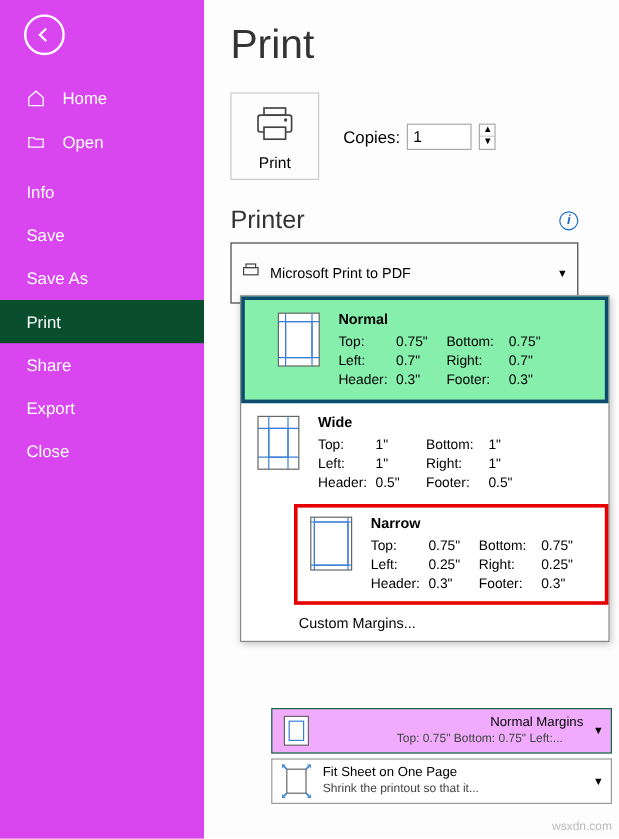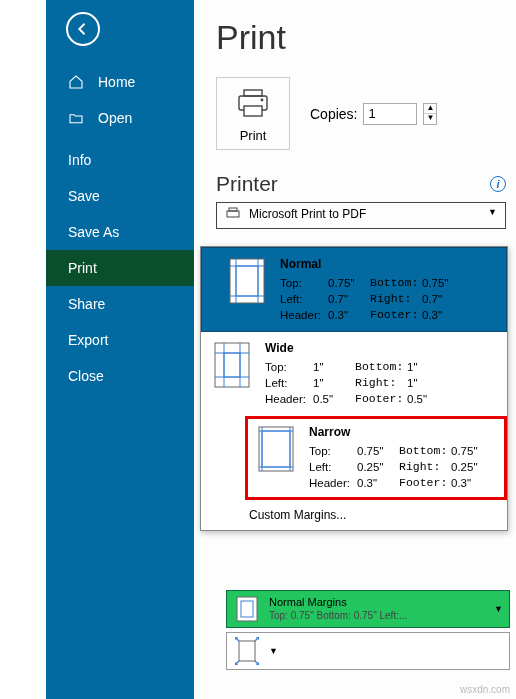--- a/index.html
+++ b/index.html
@@ -1,55 +1,55 @@
 <!DOCTYPE html>
 <html><head>
 <meta charset="utf-8">
 <style>
   * { box-sizing: border-box; margin: 0; padding: 0; font-family: 'Segoe UI', sans-serif; }
   body { width: 516px; height: 699px; display: flex; background: #fff; overflow: hidden; position: relative; }
-  .sidebar { width: 170px; background: #0369a1; color: #fff; display: flex; flex-direction: column; padding-top: 12px; margin-left: 46px; }
+  .sidebar { width: 170px; background: #d946ef; color: #fff; display: flex; flex-direction: column; padding-top: 12px; }
   .back-circle { width: 34px; height: 34px; border: 2px solid #fff; border-radius: 50%; margin-left: 20px; margin-bottom: 18px; display: flex; align-items: center; justify-content: center; cursor: pointer; }
   .back-circle svg { width: 18px; height: 18px; }
   .nav-item { display: flex; align-items: center; gap: 14px; padding: 10px 22px; font-size: 14px; cursor: pointer; }
   .nav-item.active { background: #0a4f2d; }
   .nav-item.sub { padding-left: 22px; }
   .nav-icon { width: 16px; height: 16px; display:inline-block; }
   .nav-item.spacer { padding-top: 16px; }
   .main { flex: 1; padding: 18px 10px 10px 22px; background: #fdfdfd; position: relative; }
   .title { font-size: 34px; font-weight: 300; color: #333; margin-bottom: 20px; }
   .row1 { display: flex; align-items: center; gap: 20px; margin-bottom: 22px; }
   .print-tile { width: 74px; border: 1px solid #ccc; padding: 6px 4px 6px 4px; text-align: center; }
   .print-tile .picn { height: 40px; display:flex; align-items:center; justify-content:center; }
   .print-tile .plabel { font-size: 13px; margin-top: 4px; }
   .copies-wrap { display:flex; align-items:center; gap:6px; font-size: 14px; }
   .copies-input { width: 54px; height: 22px; border:1px solid #aaa; padding:0 4px; font-size:13px; }
   .spinner { display:flex; flex-direction:column; border:1px solid #aaa; }
   .spinner div { width:12px; height:10px; font-size:8px; line-height:8px; text-align:center; cursor:pointer; border-bottom:1px solid #ccc;}
   .spinner div:last-child{border-bottom:none;}
   .subhead { font-size: 21px; font-weight: 300; color: #333; margin-bottom: 6px; display:flex; justify-content:space-between; align-items:center; width: 290px;}
   .info-icn { width:16px; height:16px; border:1.5px solid #1a6fc9; border-radius:50%; color:#1a6fc9; font-size:11px; text-align:center; line-height:14px; font-style:italic; font-weight:bold;}
-  .dd-printer { width: 290px; border: 1px solid #444; padding: 4px 8px; font-size: 12px; display:flex; align-items:flex-start; gap:8px; }
+  .dd-printer { width: 290px; border: 1px solid #444; padding: 16px 8px; font-size: 12px; display:flex; align-items:center; gap:8px; }
   .dd-printer .caret { margin-left:auto; font-size:9px; }
   .margins-popup { position:absolute; top:246px; left:200px; width:308px; background:#fff; border:1px solid #888; box-shadow: 1px 2px 6px rgba(0,0,0,0.25); z-index:10; }
   .margin-option { display:flex; align-items:flex-start; gap:12px; padding:8px 10px; border-bottom:1px solid transparent; }
-  .margin-option.selected { background:#0369a1; border:1px solid #0c4a6e;padding-left:24px; }
+  .margin-option.selected { background:#86efac; border:3px solid #0c4a6e;padding-left:24px; }
   .margin-option.highlight { outline:3px solid #e60000; outline-offset:-3px;margin-left:44px; }
   .margin-thumb { width:42px; height:50px; flex-shrink:0; }
   .margin-thumb svg { width:100%; height:100%; }
   .mdata { font-size:11.5px; line-height:1.4; flex:1; }
   .mdata .mname { font-weight:bold; font-size:12px; margin-bottom:2px; }
   .mrow { display:flex; gap:2px; }
   .mrow .lab { width:46px; }
   .mrow .val1 { width:40px; }
-  .mrow .lab2 { width:50px;font-family:Liberation Mono, monospace; }
+  .mrow .lab2 { width:50px; }
   .custom-margins { padding:8px 14px 8px 48px; font-size:12px; cursor:pointer; }
   .bottom-dds { position:absolute; left:226px; top:590px; width:284px; display:flex; flex-direction:column; gap:4px; }
   .dd-box { border:1px solid #999; background:#fff; display:flex; align-items:center; gap:8px; padding:4px 6px; font-size:11px; cursor:pointer; }
-  .dd-box.green { background:#22c55e; border:1px solid #0e6b3d; }
+  .dd-box.green { background:#f0abfc; border:1px solid #0e6b3d;text-align:right; }
   .dd-box .dd-icon { width:28px; height:28px; flex-shrink:0; display:flex; align-items:center; justify-content:center;}
   .dd-box .dd-text { flex:1; line-height:1.2; }
   .dd-box .dd-text .l1 { font-size:11px; font-weight:500;}
   .dd-box .dd-text .l2 { font-size:10px; color:#444; white-space:nowrap; overflow:hidden; text-overflow:ellipsis; max-width:200px;}
   .dd-box .caret { font-size:9px; }
   .watermark { position:absolute; bottom:4px; right:6px; font-size:10px; color:#bbb; z-index:20;}
 </style>
 </head>
 <body>
 
@@ -249,17 +249,21 @@
     <span class="caret">▼</span>
   </div>
   <div class="dd-box">
     <div class="dd-icon">
       <svg width="24" height="28" viewBox="0 0 24 28">
           <rect x="4" y="4" width="16" height="20" fill="#fff" stroke="#666"></rect>
           <path d="M4 4 L0 0 M20 4 L24 0 M4 24 L0 28 M20 24 L24 28" stroke="#3b7fd6" stroke-width="1.4"></path>
           <path d="M0 0 l3 0 M0 0 l0 3 M24 0 l-3 0 M24 0 l0 3 M0 28 l3 0 M0 28 l0 -3 M24 28 l-3 0 M24 28 l0 -3" stroke="#3b7fd6" stroke-width="1.4"></path>
         </svg>
     </div>
+    <div class="dd-text">
+      <div class="l1">Fit Sheet on One Page</div>
+      <div class="l2">Shrink the printout so that it...</div>
+    </div>
     <span class="caret">▼</span>
   </div>
 </div>
 
 <div class="watermark">wsxdn.com</div>
 
 </body></html>

